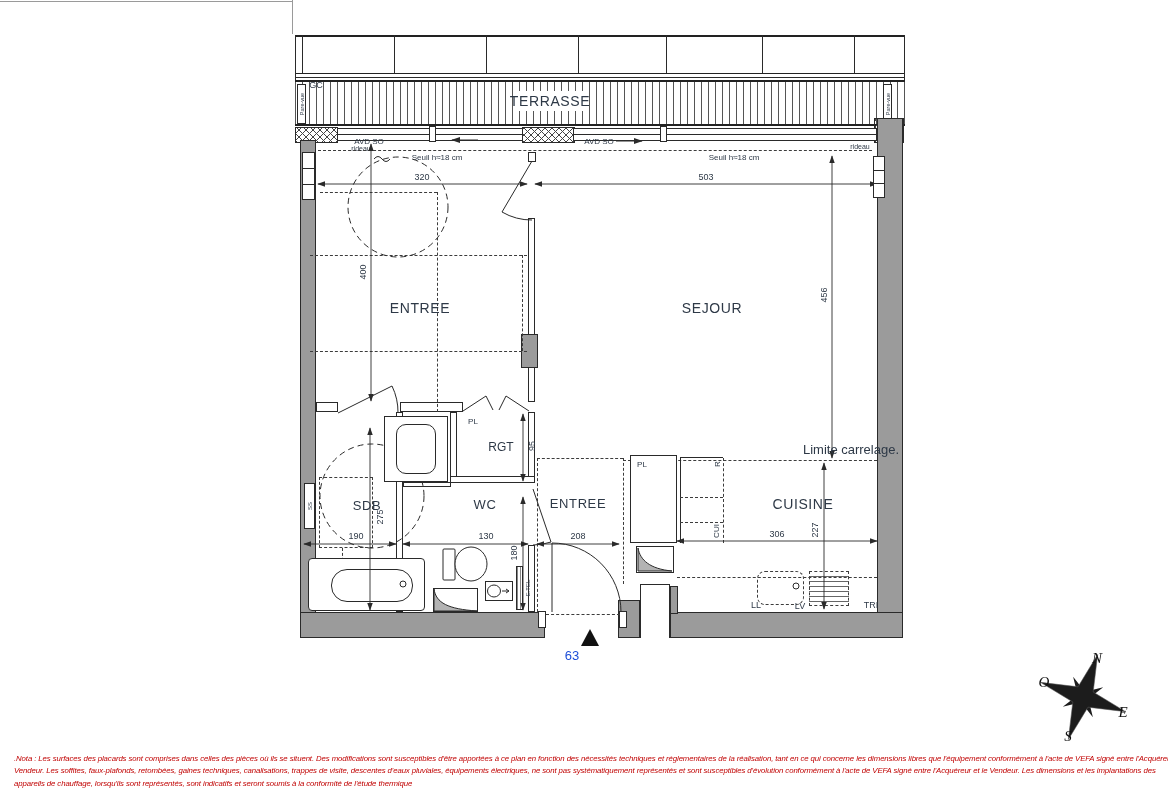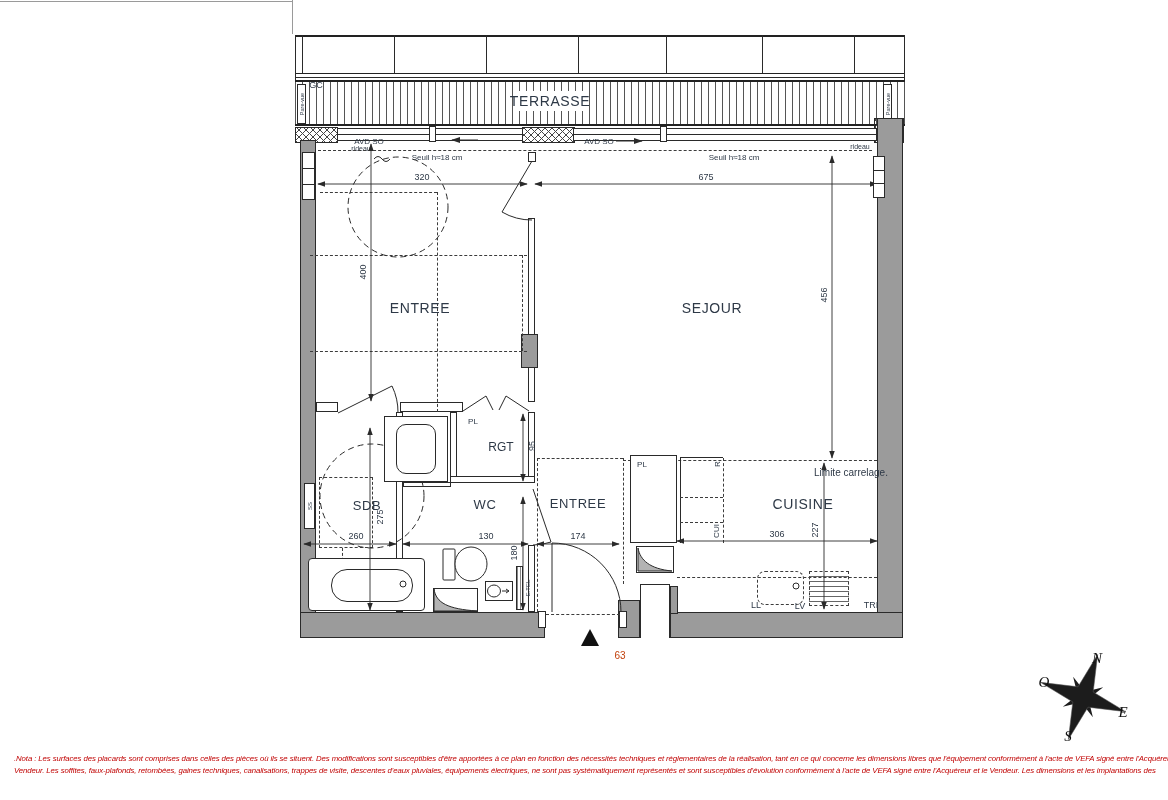--- a/index.html
+++ b/index.html
@@ -217,44 +217,45 @@
   <div class="lbl room" style="left:712px;top:308px">SEJOUR</div>
   <div class="lbl room" style="left:367px;top:505px;font-size:13px">SDB</div>
   <div class="lbl room" style="left:485px;top:504px;font-size:13px">WC</div>
   <div class="lbl room" style="left:578px;top:503px;font-size:13px">ENTREE</div>
   <div class="lbl room" style="left:803px;top:504px">CUISINE</div>
   <div class="lbl" style="left:501px;top:447px;font-size:12px">RGT</div>
   <div class="lbl small8" style="left:473px;top:421px">PL</div>
   <div class="lbl small8" style="left:642px;top:464px">PL</div>
 
   <div class="lbl" style="left:422px;top:177px">320</div>
-  <div class="lbl" style="left:706px;top:177px">675</div>
+  <div class="lbl" style="left:706px;top:177px">503</div>
   <div class="vlbl" style="left:363px;top:272px">400</div>
   <div class="vlbl" style="left:824px;top:295px">456</div>
-  <div class="lbl" style="left:356px;top:536px">260</div>
+  <div class="lbl" style="left:356px;top:536px">190</div>
   <div class="lbl" style="left:486px;top:536px">130</div>
-  <div class="lbl" style="left:578px;top:536px">174</div>
+  <div class="lbl" style="left:578px;top:536px">208</div>
   <div class="vlbl" style="left:380px;top:517px">275</div>
   <div class="vlbl" style="left:514px;top:553px">180</div>
   <div class="vlbl" style="left:532px;top:446px">95</div>
   <div class="lbl" style="left:777px;top:534px">306</div>
   <div class="vlbl" style="left:815px;top:530px">227</div>
 
   <div class="vlbl small8" style="left:717px;top:464px">R</div>
   <div class="vlbl small8" style="left:716px;top:531px">CUI</div>
   <div class="lbl" style="left:756px;top:605px">LL</div>
   <div class="lbl" style="left:800px;top:606px">LV</div>
   <div class="lbl" style="left:871px;top:605px;z-index:4">TRI</div>
-  <div class="lbl" style="left:851px;top:472px;font-size:10px">Limite carrelage.</div>
-
-  <div class="lbl" style="left:620px;top:655px;font-size:10px;color:#c2410c">63</div>
+  <div class="lbl" style="left:851px;top:449px;font-size:13px">Limite carrelage.</div>
+
+  <div class="lbl" style="left:572px;top:655px;font-size:13px;color:#1d4ed8">63</div>
 
   <div class="cletter" style="left:1097px;top:658px">N</div>
   <div class="cletter" style="left:1044px;top:682px">O</div>
   <div class="cletter" style="left:1123px;top:712px">E</div>
   <div class="cletter" style="left:1068px;top:736px">S</div>
 
   <div class="nota" style="left:14px;top:753px;width:1146px">
     <div>.Nota : Les surfaces des placards sont comprises dans celles des pièces où ils se situent. Des modifications sont susceptibles d'être apportées à ce plan en fonction des nécessités techniques et réglementaires de la réalisation, tant en ce qui concerne les dimensions libres que l'équipement conformément à l'acte de VEFA signé entre l'Acquéreur et le</div>
     <div>Vendeur. Les soffites, faux-plafonds, retombées, gaines techniques, canalisations, trappes de visite, descentes d'eaux pluviales, équipements électriques, ne sont pas systématiquement représentés et sont susceptibles d'évolution  conformément à l'acte de VEFA signé entre l'Acquéreur et le Vendeur. Les dimensions et les implantations des</div>
+    <div>appareils de chauffage, lorsqu'ils sont représentés, sont indicatifs et seront soumis à la conformité de l'étude thermique</div>
   </div>
 
 </div>
 
 </body></html>

